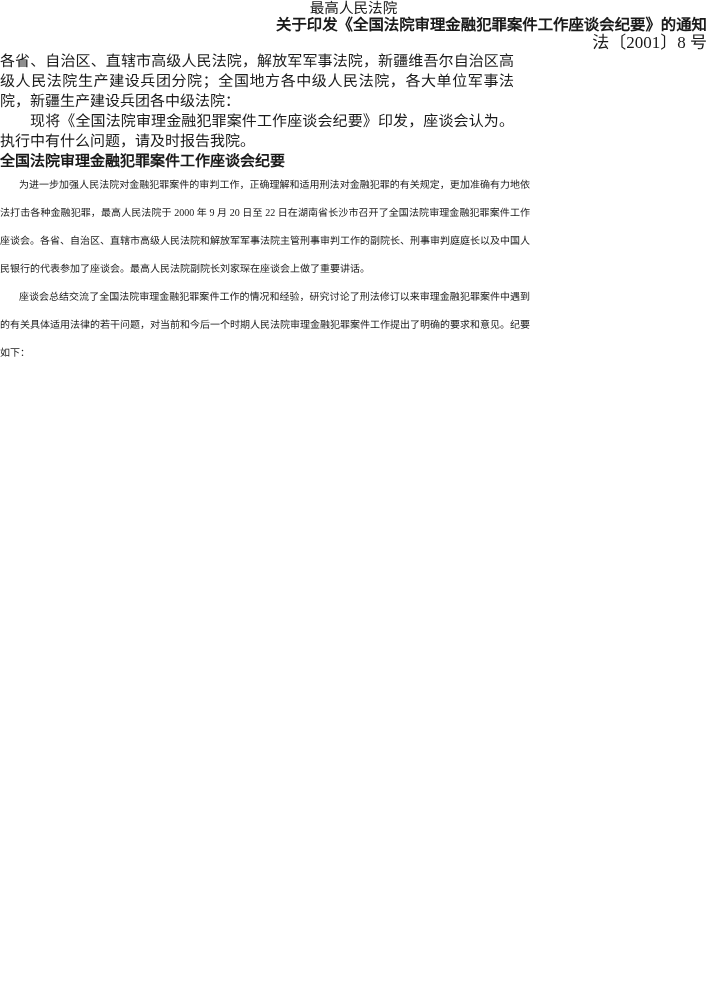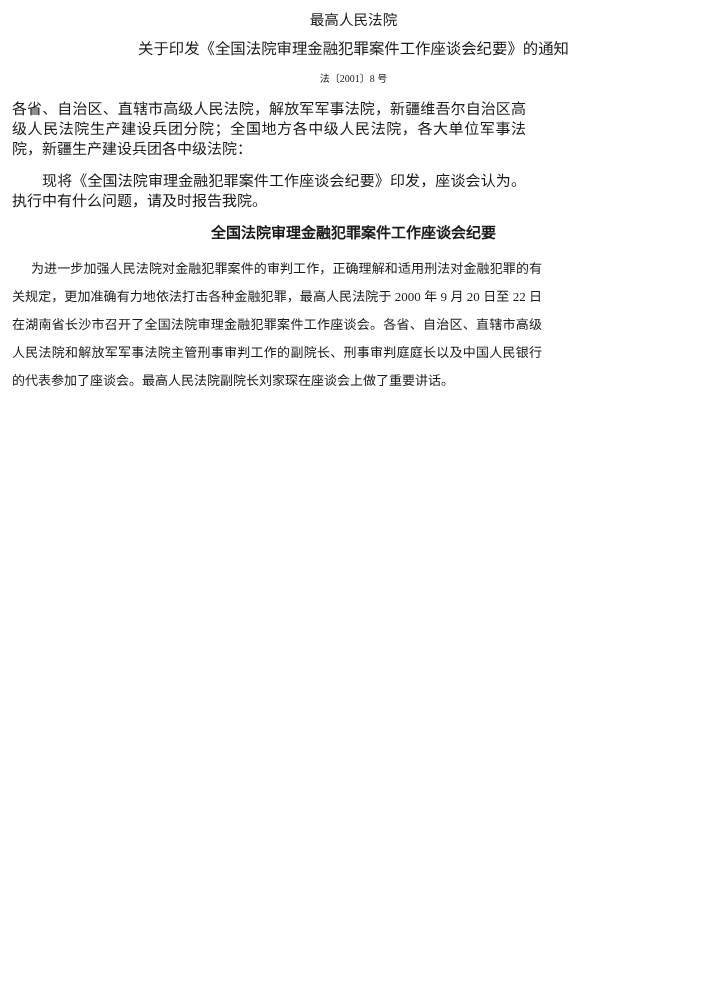--- a/index.html
+++ b/index.html
@@ -11,42 +11,42 @@
     position: relative;
     width: 707px;
     height: 999px;
     margin: 0 auto;
     background: #ffffff;
     color: #1a1a1a;
     font-family: "Liberation Serif", serif;
     overflow: hidden;
   }
   .page p, .page h1, .page h2, .page div {
-    margin: 12px;
+    margin: 0;
     padding: 0;
   }
   
   .org {
     margin-top: 85px;
     text-align: center;
     font-size: 14.6px;
     font-weight: normal;
     line-height: 16px;
   }
   .doc-title {
     margin-top: 21px;
-    text-align: center;
+    text-align: right;
     font-size: 15.4px;
-    font-weight: normal;
+    font-weight: bold;
     line-height: 18px;
   }
   .doc-no {
     margin-top: 22px;
-    text-align: center;
-    font-size: 10px;
+    text-align: right;
+    font-size: 17px;
     font-weight: normal;
     line-height: 17px;
   }
   
   .notice {
     margin-left: 97px;
     width: 514px;
     font-size: 15px;
     line-height: 20px;
     text-align: justify;
@@ -54,29 +54,28 @@
   .addressees {
     margin-top: 28px;
   }
   .forward {
     margin-top: 51px;
     text-indent: 2em;
   }
   
   .minutes-title {
     margin-top: 82px;
-    text-align: center;
     font-size: 15px;
     font-weight: bold;
     line-height: 20px;
   }
   .minutes-para {
     margin-left: 87px;
     width: 530px;
-    font-size: 13px;
+    font-size: 10px;
     line-height: 28px;
     text-align: justify;
   }
   .p1 { margin-top: 36px; text-indent: 19px; }
   .p2 { margin-top: 27px; text-indent: 19px; }
   .p3 { margin-top: 28px; text-indent: 30px; }
 </style>
 </head>
 <body>
 
@@ -89,15 +88,16 @@
   <div class="doc-no">法〔2001〕8 号</div>
 
   <p class="notice addressees">各省、自治区、直辖市高级人民法院，解放军军事法院，新疆维吾尔自治区高级人民法院生产建设兵团分院；全国地方各中级人民法院，各大单位军事法院，新疆生产建设兵团各中级法院：</p>
 
   <p class="notice forward">现将《全国法院审理金融犯罪案件工作座谈会纪要》印发，座谈会认为。执行中有什么问题，请及时报告我院。</p>
 
   <h2 class="minutes-title">全国法院审理金融犯罪案件工作座谈会纪要</h2>
 
   <p class="minutes-para p1">为进一步加强人民法院对金融犯罪案件的审判工作，正确理解和适用刑法对金融犯罪的有关规定，更加准确有力地依法打击各种金融犯罪，最高人民法院于 2000 年 9 月 20 日至 22 日在湖南省长沙市召开了全国法院审理金融犯罪案件工作座谈会。各省、自治区、直辖市高级人民法院和解放军军事法院主管刑事审判工作的副院长、刑事审判庭庭长以及中国人民银行的代表参加了座谈会。最高人民法院副院长刘家琛在座谈会上做了重要讲话。</p>
 
+  <p class="minutes-para p2">座谈会总结交流了全国法院审理金融犯罪案件工作的情况和经验，研究讨论了刑法修订以来审理金融犯罪案件中遇到的有关具体适用法律的若干问题，对当前和今后一个时期人民法院审理金融犯罪案件工作提出了明确的要求和意见。纪要如下：</p>
 
 
 </div>
 
 </body></html>

